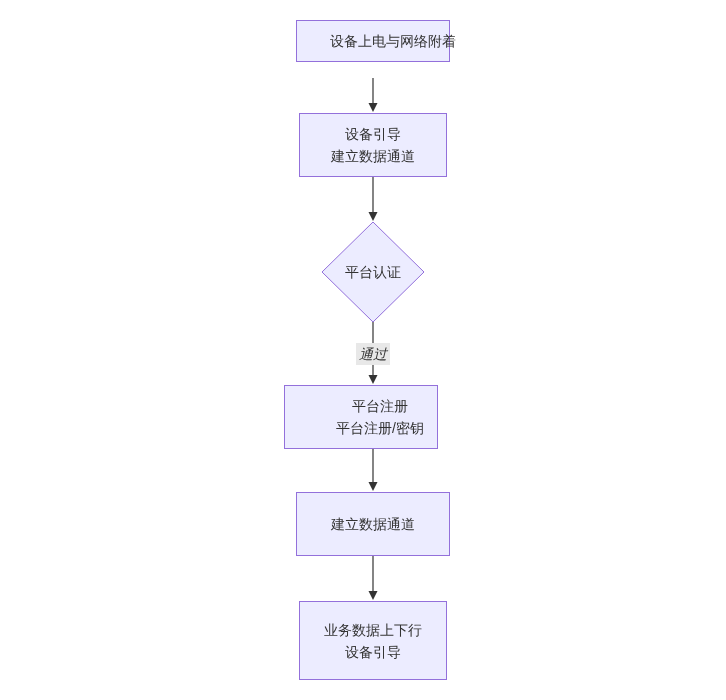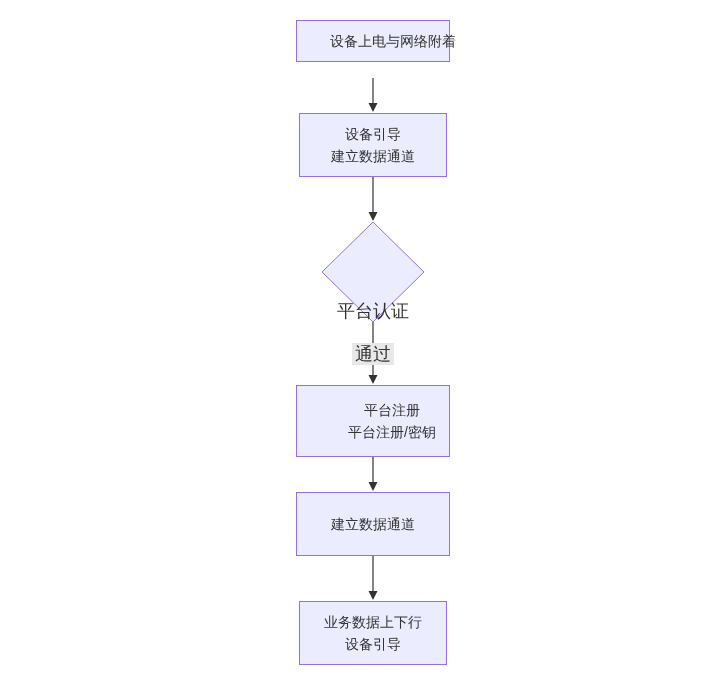--- a/index.html
+++ b/index.html
@@ -28,44 +28,45 @@
     flex-direction:column;
     align-items:center;
     justify-content:center;
     text-align:center;
     font-size:14px;
     line-height:22px;
   }
   .node-line{display:block;white-space:nowrap;}
   #node-a{left:296px;top:20px;width:154px;height:42px;padding-left:40px;}
   #node-b{left:299px;top:113px;width:148px;height:64px;}
-  #node-d{left:296px;top:385px;width:154px;height:72px;padding-left:38px;}
+  #node-d{left:284px;top:385px;width:154px;height:64px;padding-left:38px;}
   #node-e{left:296px;top:492px;width:154px;height:64px;}
-  #node-f{left:299px;top:601px;width:148px;height:64px;}
+  #node-f{left:299px;top:601px;width:148px;height:79px;}
   .edge-layer{
     position:absolute;left:0;top:0;width:726px;height:700px;
     pointer-events:none;
   }
   .edge-line{stroke:var(--edge-line);stroke-width:1.2;fill:none;}
   .arrowhead{fill:var(--edge-line);stroke:none;}
   .diamond-shape{fill:var(--node-fill);stroke:var(--node-border);stroke-width:1;}
   .diamond-label{
     position:absolute;
     left:322px;top:261px;width:102px;height:22px;
     display:flex;align-items:center;justify-content:center;
-    font-size:18px;line-height:22px;white-space:nowrap;margin-top:39px;
+    font-size:14px;line-height:22px;white-space:nowrap;
   }
   .edge-label{
     position:absolute;
     left:373px;top:343px;
     transform:translateX(-50%);
     background:var(--edge-label-bg);
     padding:0 3px;
-    font-size:18px;line-height:22px;
+    font-size:14px;line-height:22px;
     white-space:nowrap;
+    font-style:italic;
   }
 </style>
 </head>
 <body>
 
 <div class="canvas">
 
   <svg class="edge-layer" width="726" height="700" viewBox="0 0 726 700" aria-hidden="true">
 
     <g>

